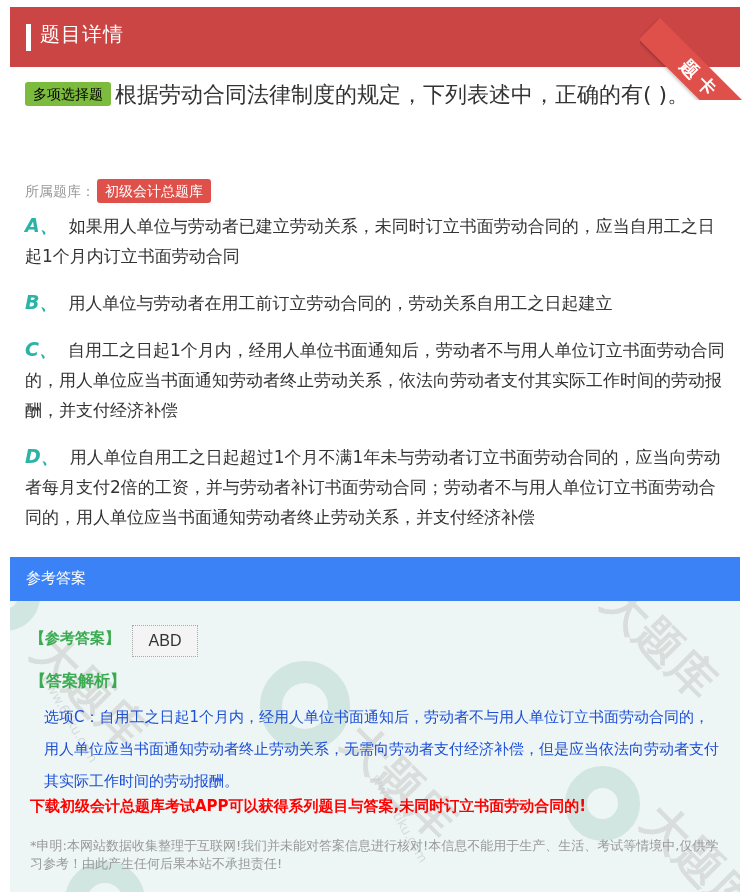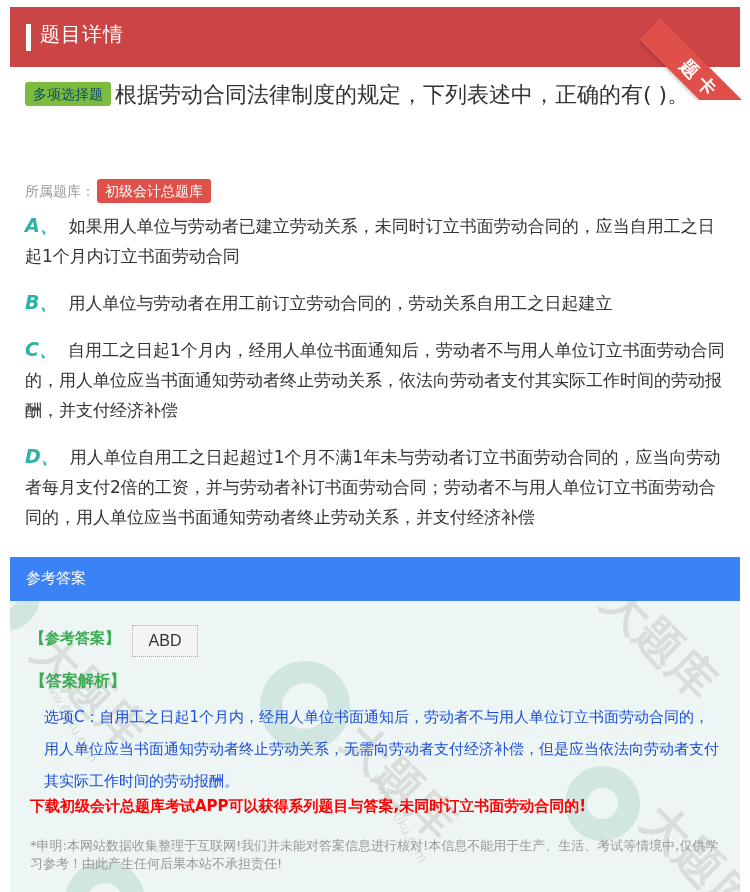--- a/index.html
+++ b/index.html
@@ -17,21 +17,21 @@
   .ribbon {
     position: absolute; left: 20px; top: 18px; width: 140px; height: 30px;
     background: #e0504a; transform: rotate(45deg); transform-origin: 0 0;
     color: #fff; font-size: 18px; font-weight: bold; text-align: center; line-height: 30px;
     box-shadow: 0 2px 3px rgba(0,0,0,0.2);
   }
   .ribbon span { display: inline-block; transform: translateX(2px); letter-spacing: 6px; }
 
   .question { position: absolute; left: 25px; top: 78px; width: 700px; font-size: 22px; line-height: 34px; color: #333; }
   .qtype {
-    display: inline-block; background: #7dbb3e; color: #0c4a6e; font-size: 14px;
+    display: inline-block; background: #7dbb3e; color: #000000; font-size: 14px;
     padding: 0 8px; height: 24px; line-height: 24px; border-radius: 3px; vertical-align: 3px; margin-right: 4px;
   }
 
   .bank { position: absolute; left: 25px; top: 157px; font-size: 14px; color: #999; }
   .bank-tag {
     display: inline-block; background: #e0504a; color: #fff; font-size: 14px;
     padding: 0 8px; height: 24px; line-height: 24px; border-radius: 3px; margin-left: 2px; margin-top: 22px;
   }
 
   .options { position: absolute; left: 25px; top: 210px; width: 705px; }

